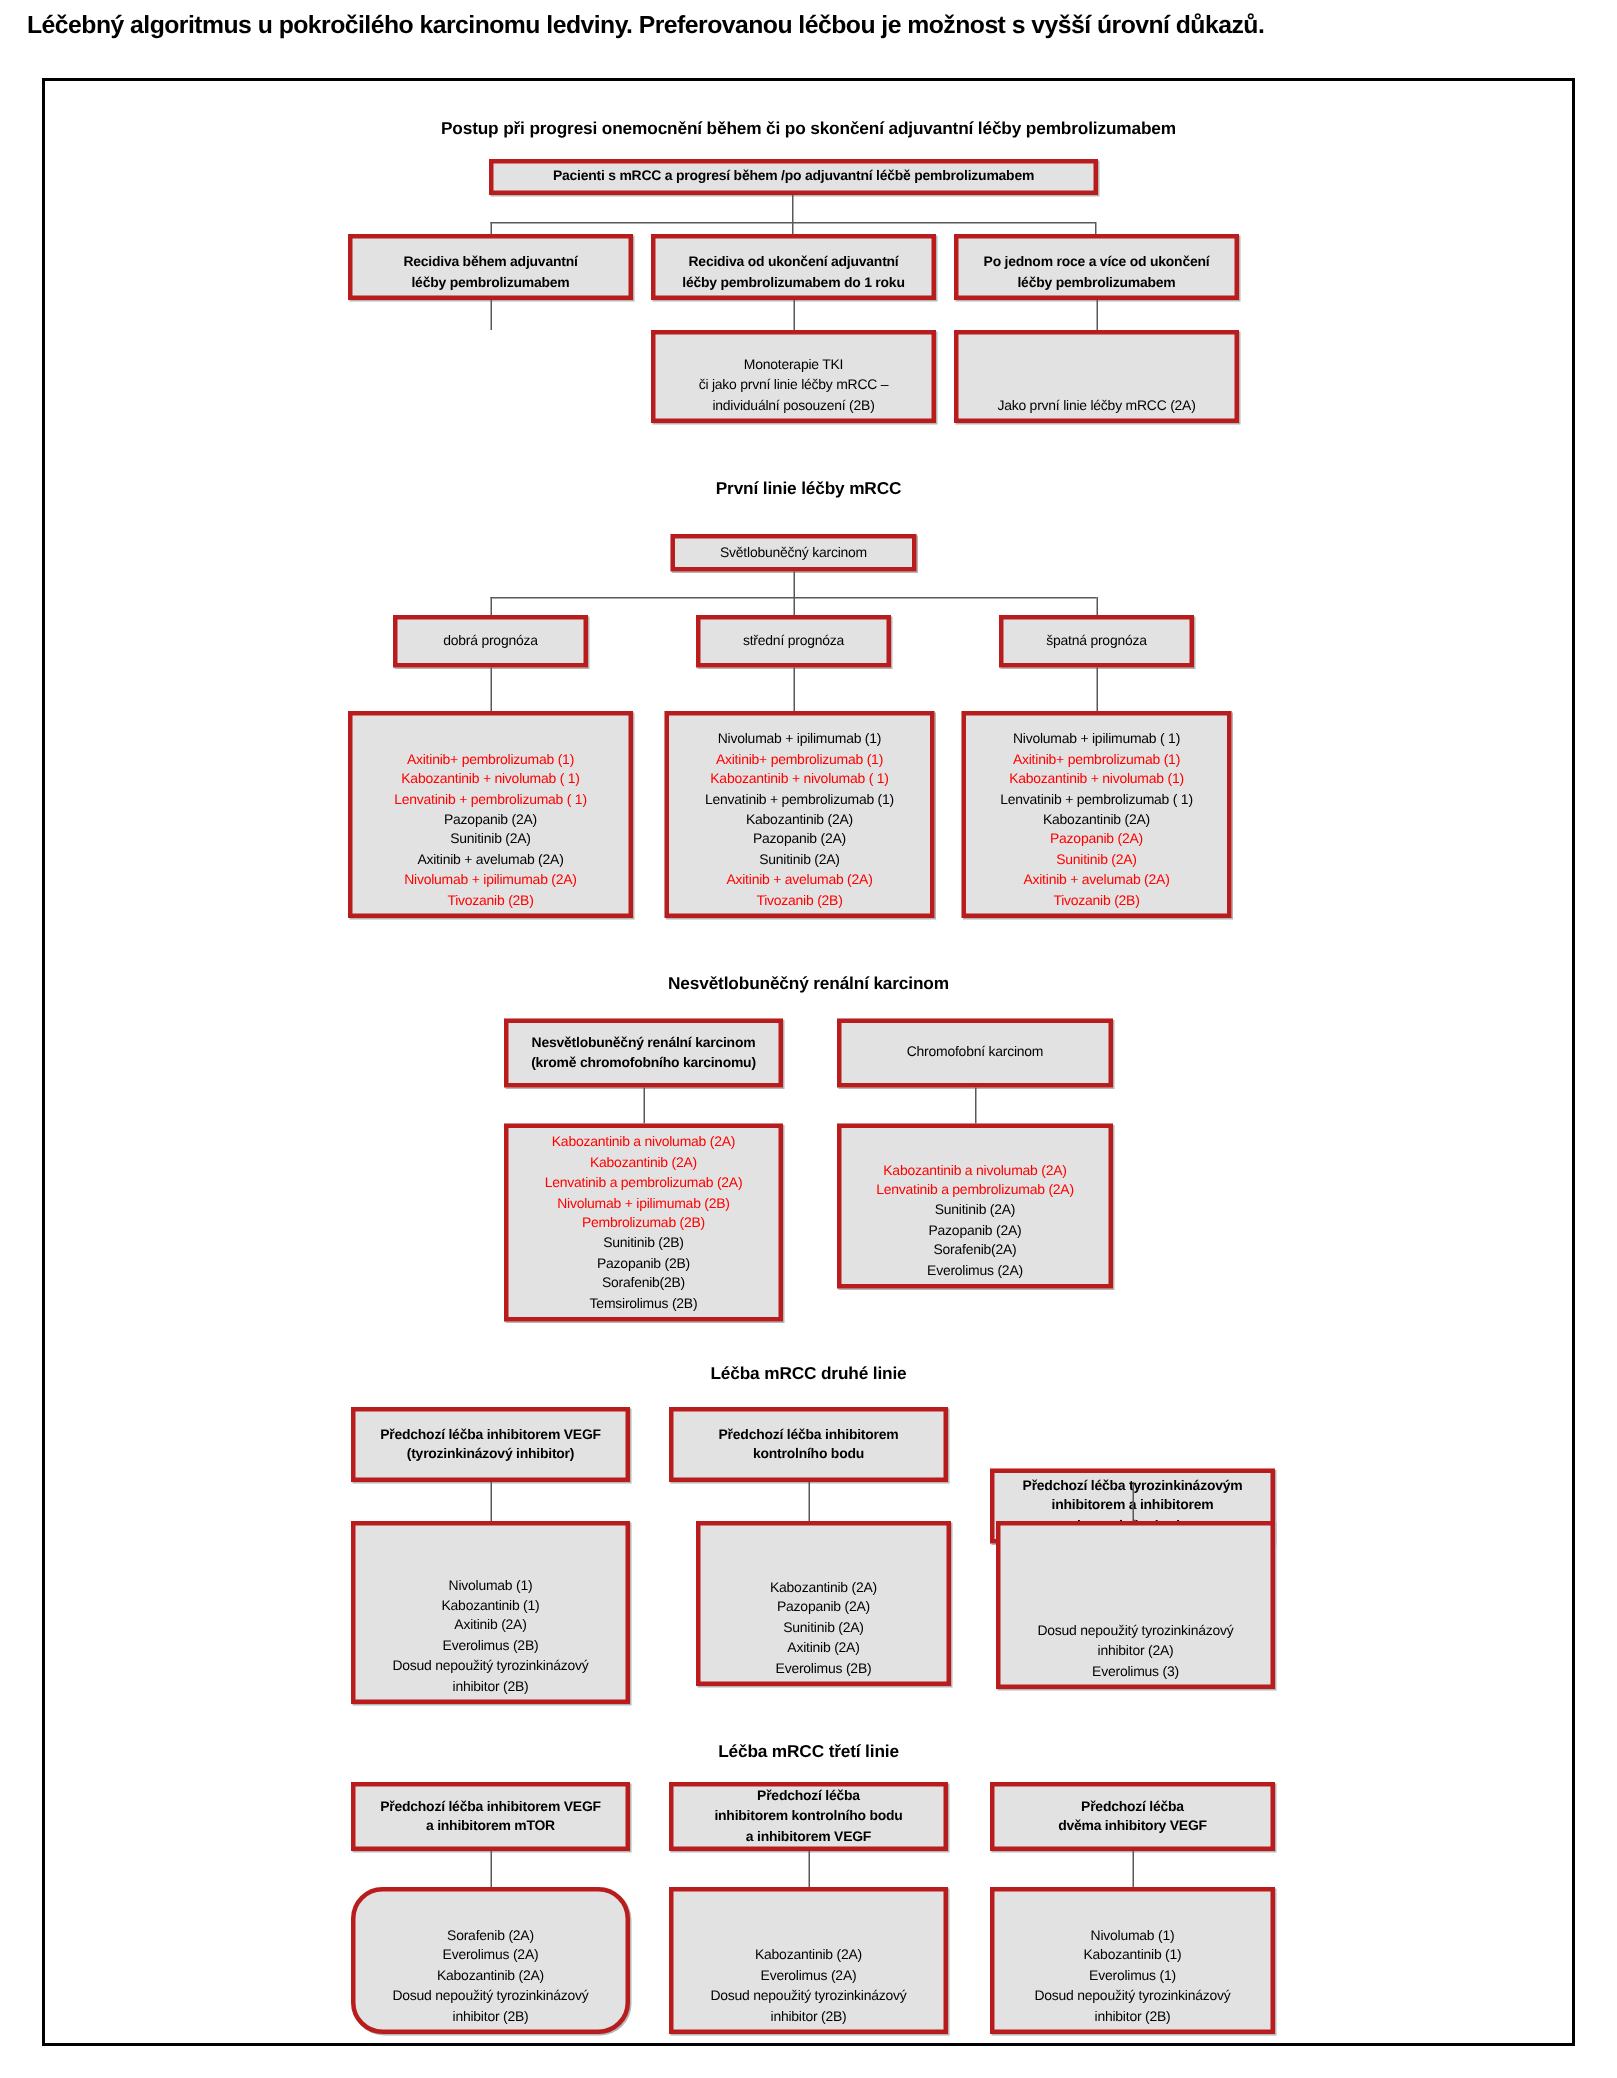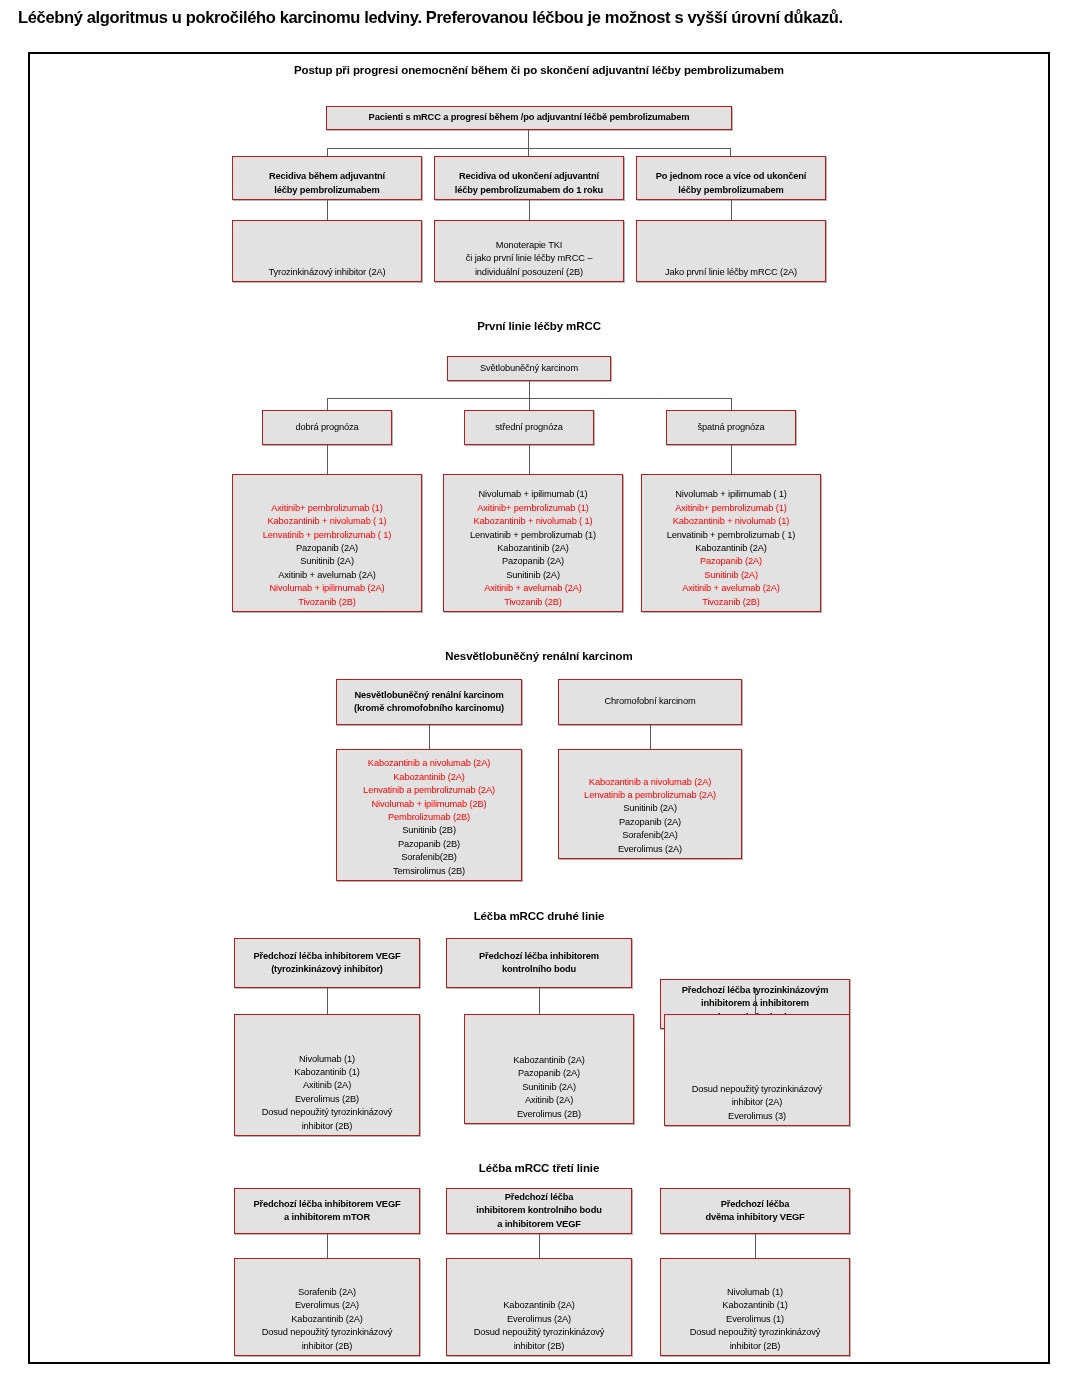--- a/index.html
+++ b/index.html
@@ -45,21 +45,21 @@
     font-size:11.5px;
     font-weight:bold;
     text-align:center;
     letter-spacing:-0.1px;
     white-space:nowrap;
   }
   .box{
     position:absolute;
     box-sizing:border-box;
     background:#e2e2e2;
-    border:1px solid #b91c1c;
+    border:3px solid #b91c1c;
     box-shadow:1px 1px 0 0 #b5b5b5;
     display:flex;
     align-items:center;
     justify-content:center;
     text-align:center;
     font-size:9.3px;
     line-height:13.4px;
     letter-spacing:-0.15px;
     padding:2px 4px;
   }
@@ -80,21 +80,21 @@
 </head>
 <body>
 
 <div id="page">
 
   <div class="page-title">Léčebný algoritmus u pokročilého karcinomu ledviny. Preferovanou léčbou je možnost s vyšší úrovní důkazů.</div>
 
   <div class="frame"></div>
 
   <div class="layer">
-    <div class="sec-title" style="left:249px;top:64px;width:580px;">Postup při progresi onemocnění během či po skončení adjuvantní léčby pembrolizumabem</div>
+    <div class="sec-title" style="left:249px;top:80px;width:580px;">Postup při progresi onemocnění během či po skončení adjuvantní léčby pembrolizumabem</div>
 
     <div class="box hdr" style="left:326px;top:106px;width:406px;height:24px;">Pacienti s mRCC a progresí během /po adjuvantní léčbě pembrolizumabem</div>
 
     <div class="ln v" style="left:528px;top:130px;width:1px;height:18px;"></div>
     <div class="ln h" style="left:327px;top:148px;width:403px;height:1px;"></div>
     <div class="ln v" style="left:327px;top:148px;width:1px;height:8px;"></div>
     <div class="ln v" style="left:528px;top:148px;width:1px;height:8px;"></div>
     <div class="ln v" style="left:730px;top:148px;width:1px;height:8px;"></div>
 
     <div class="box hdr top" style="left:232px;top:156px;width:190px;height:44px;">
@@ -113,25 +113,20 @@
       <div class="lines">
           <div>Po jednom roce a více od ukončení</div>
           <div>léčby pembrolizumabem</div>
         </div>
     </div>
 
     <div class="ln v" style="left:327px;top:200px;width:1px;height:20px;"></div>
     <div class="ln v" style="left:529px;top:200px;width:1px;height:20px;"></div>
     <div class="ln v" style="left:731px;top:200px;width:1px;height:20px;"></div>
 
-    <div class="box top" style="left:232px;top:220px;width:190px;height:62px;">
-      <div class="lines">
-          <div class="blk">Tyrozinkinázový inhibitor (2A)</div>
-        </div>
-    </div>
     <div class="box top" style="left:434px;top:220px;width:190px;height:62px;">
       <div class="lines">
           <div class="blk">Monoterapie TKI</div>
           <div class="blk">či jako první linie léčby mRCC –</div>
           <div class="blk">individuální posouzení (2B)</div>
         </div>
     </div>
     <div class="box top" style="left:636px;top:220px;width:190px;height:62px;">
       <div class="lines">
           <div class="blk">Jako první linie léčby mRCC (2A)</div>
@@ -328,21 +323,21 @@
       <div class="lines">
           <div>Předchozí léčba</div>
           <div>dvěma inhibitory VEGF</div>
         </div>
     </div>
 
     <div class="ln v" style="left:327px;top:1234px;width:1px;height:24px;"></div>
     <div class="ln v" style="left:539px;top:1234px;width:1px;height:24px;"></div>
     <div class="ln v" style="left:755px;top:1234px;width:1px;height:24px;"></div>
 
-    <div class="box top" style="left:234px;top:1258px;width:186px;height:98px;">
+    <div class="box top" style="left:234px;top:1258px;width:186px;height:98px;border-radius:21px;">
       <div class="lines">
           <div class="blk">Sorafenib (2A)</div>
           <div class="blk">Everolimus (2A)</div>
           <div class="blk">Kabozantinib (2A)</div>
           <div class="blk">Dosud nepoužitý tyrozinkinázový</div>
           <div class="blk">inhibitor (2B)</div>
         </div>
     </div>
     <div class="box top" style="left:446px;top:1258px;width:186px;height:98px;">
       <div class="lines">

